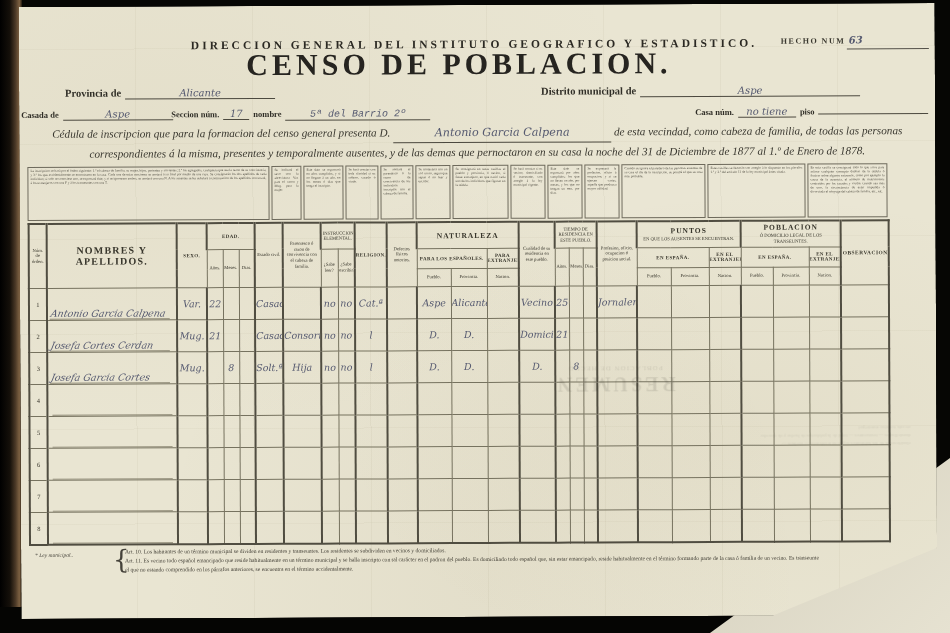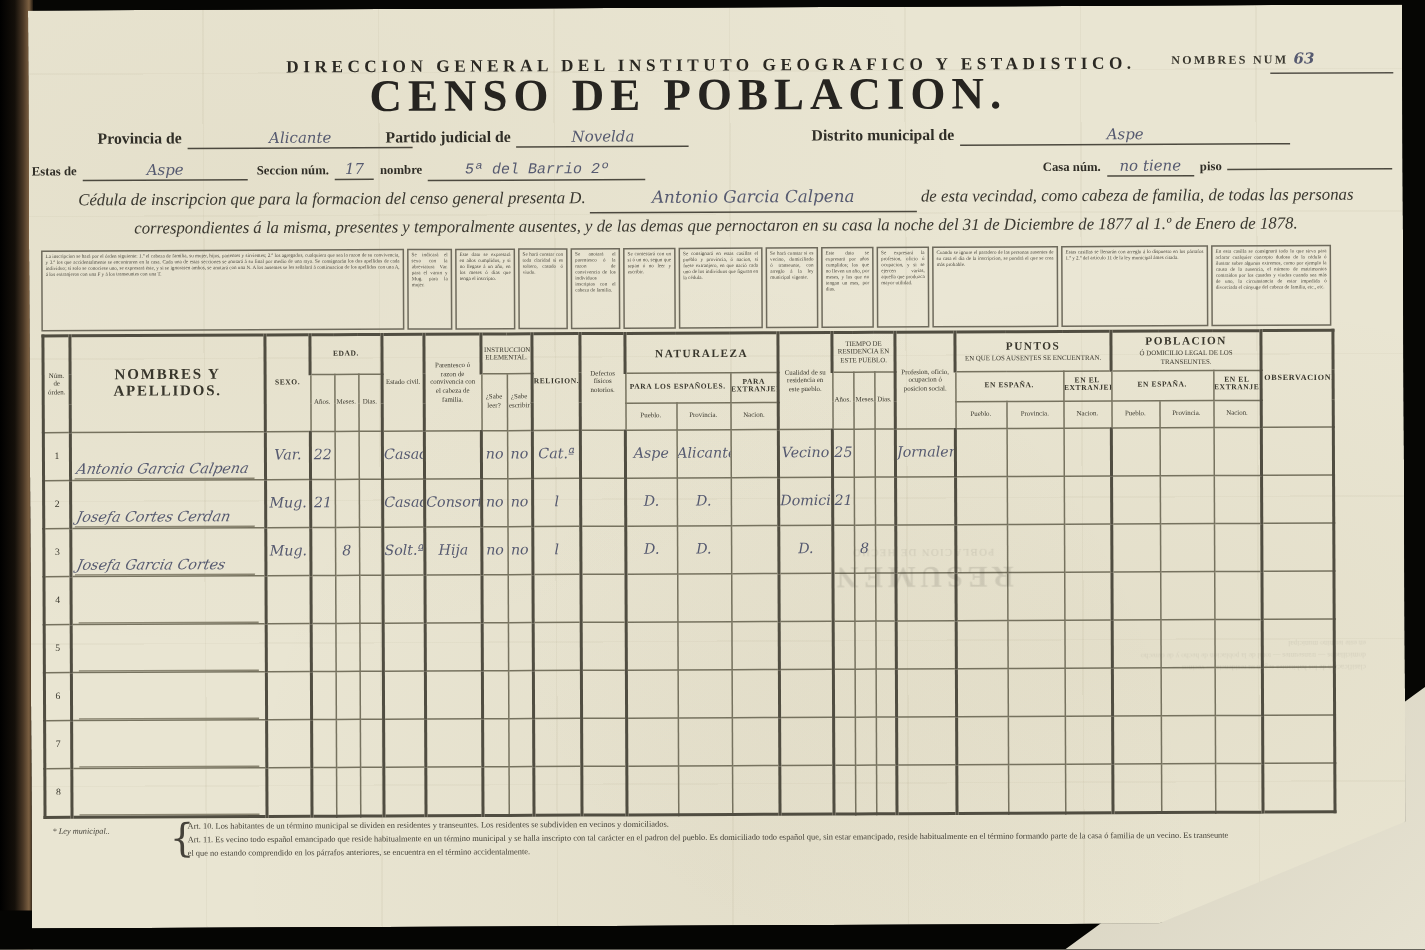--- a/index.html
+++ b/index.html
@@ -80,41 +80,37 @@
 <body>
 
 <div class="edge-left"></div>
 <div class="edge-bottom"></div>
 <div class="under-sheet"></div>
 
 <div class="paper">
 
   <div class="abs direccion">DIRECCION GENERAL DEL INSTITUTO GEOGRAFICO Y ESTADISTICO.</div>
   <div class="abs cedula">
-    <span>NOMBRES NUM</span>
+    <span>HECHO NUM</span>
     <span class="hw">63</span>
   </div>
   <div class="abs cedula-line"></div>
   <div class="abs big-title">CENSO DE POBLACION.</div>
 
   <div class="abs" style="left:2px;top:76px;margin-left:44px;">
     <span class="flabel">Provincia de</span>
     <span class="wline hw" style="width:150px;">Alicante</span>
   </div>
-  <div class="abs" style="left:238px;top:76px;">
-    <span class="flabel">Partido judicial de</span>
-    <span class="wline hw" style="width:115px;">Novelda</span>
-  </div>
   <div class="abs" style="left:522px;top:76px;">
     <span class="flabel">Distrito municipal de</span>
     <span class="wline hw" style="width:220px;">Aspe</span>
   </div>
 
   <div class="abs" style="left:2px;top:97px;">
-    <span class="flabel-sm">Estas de</span>
+    <span class="flabel-sm">Casada de</span>
     <span class="wline hw" style="width:110px;">Aspe</span>
   </div>
   <div class="abs" style="left:152px;top:97px;">
     <span class="flabel-sm">Seccion núm.</span>
     <span class="wline hw" style="width:26px;">17</span>
     <span class="flabel-sm">nombre</span>
     <span class="wline hw" style="width:145px;font-family:Liberation Mono, monospace;">5ª del Barrio 2º</span>
   </div>
   <div class="abs" style="left:676px;top:97px;">
     <span class="flabel-sm">Casa núm.</span>

